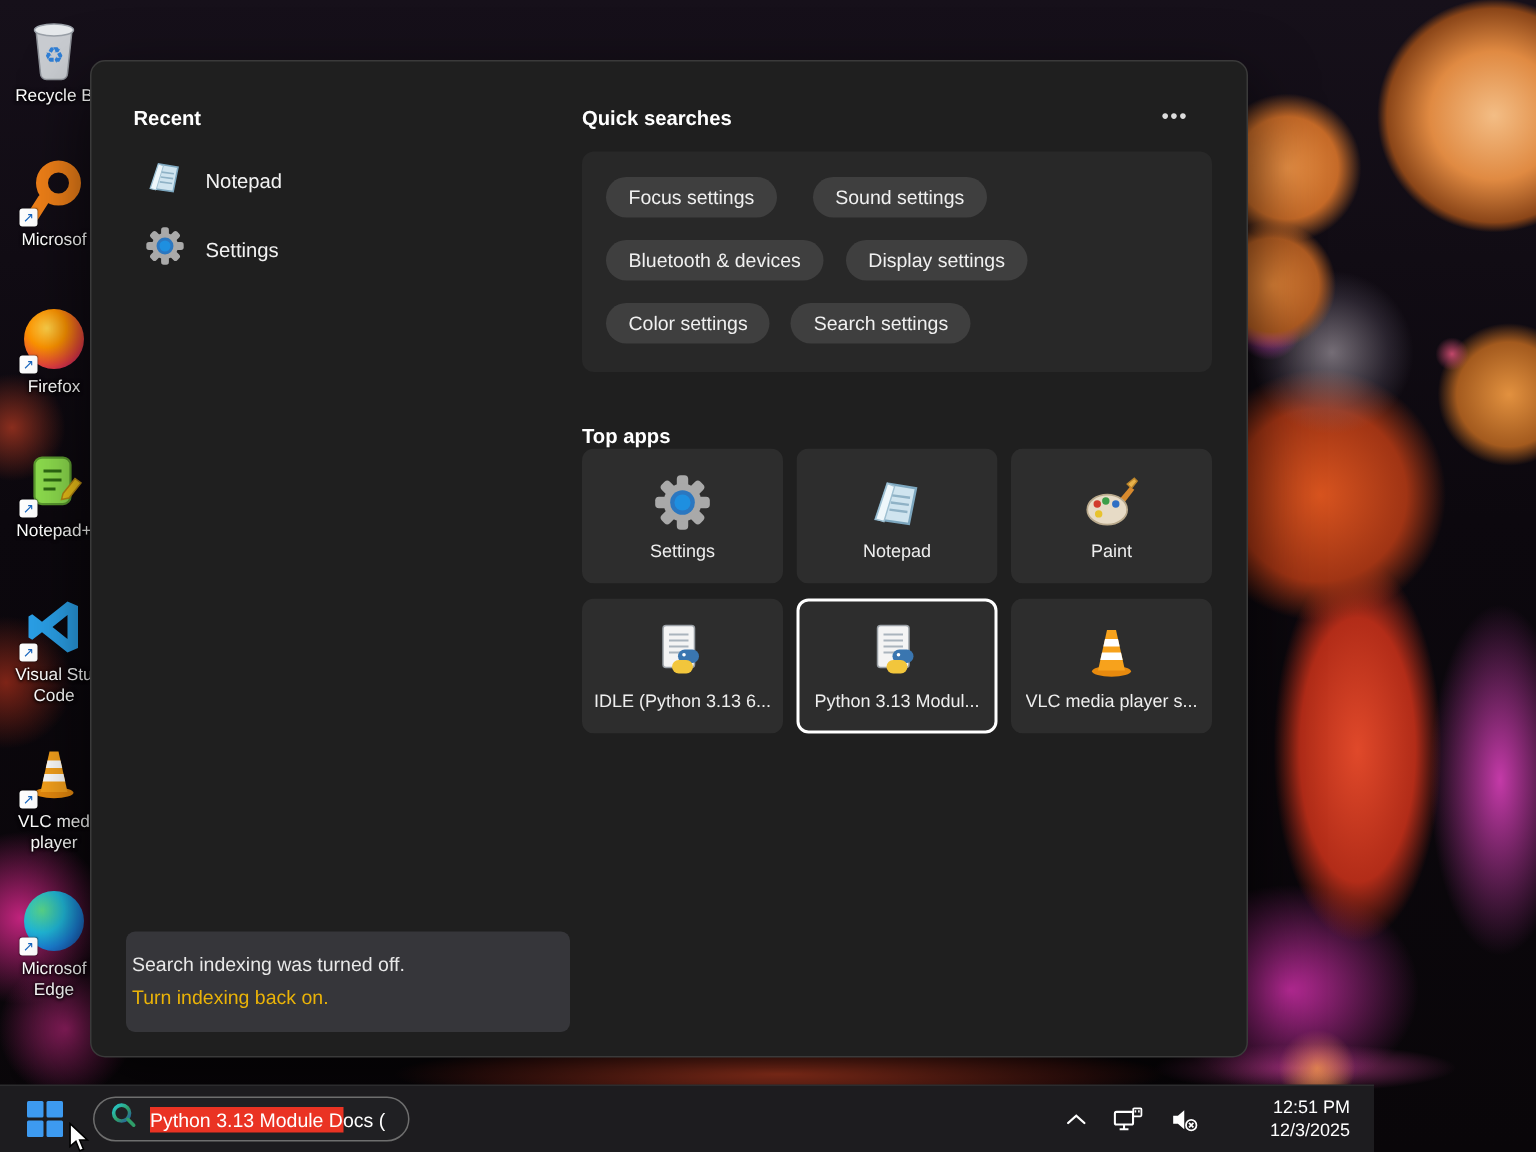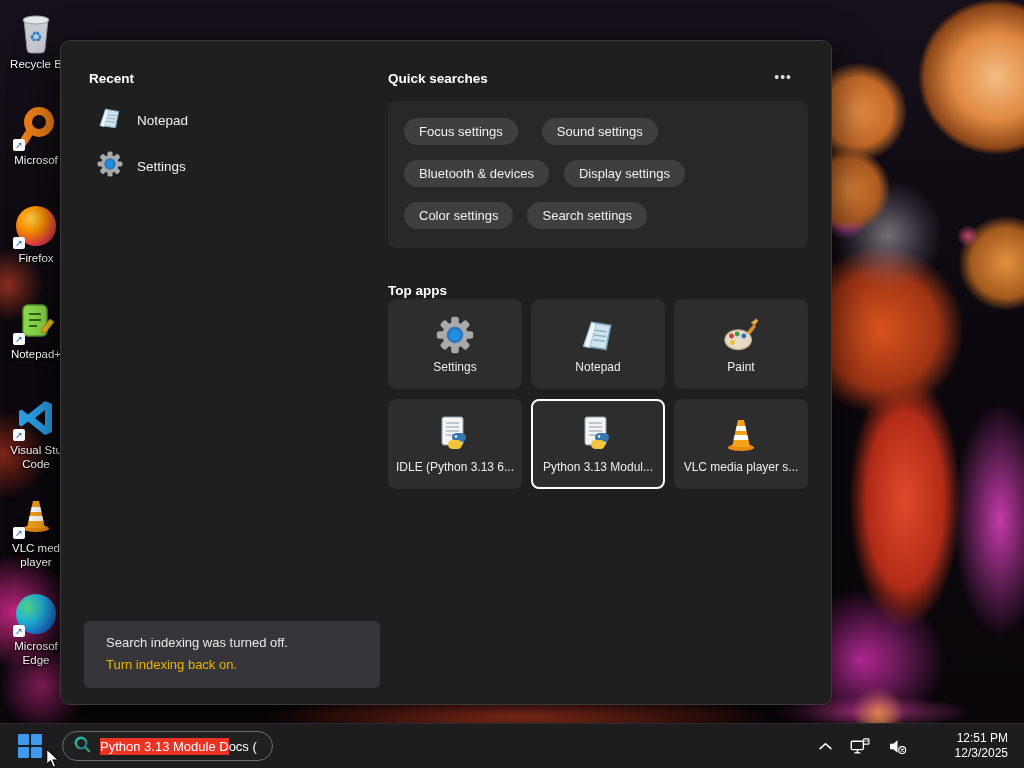--- a/index.html
+++ b/index.html
@@ -69,27 +69,27 @@
   .tiles { position:absolute; left:0; top:258px; width:420px;
     display:grid; grid-template-columns:repeat(3,134px); grid-auto-rows:90px; gap:10px 9px; }
   .tile { background:#2d2d2d; border-radius:8px; display:flex; flex-direction:column;
     align-items:center; cursor:pointer; border:2px solid transparent; }
   .tile.selected { border-color:#ffffff; }
   .tile-icon { height:42px; margin-top:13px; display:flex; align-items:center; justify-content:center; }
   .tile-label { margin-top:4px; font-size:12px; color:#eee; max-width:124px;
     white-space:nowrap; overflow:hidden; }
 
   .notice { position:absolute; left:23px; top:580px; width:296px; height:67px;
-    background:#36363a; border-radius:6px; padding:14px 22px; }
+    background:#36363a; border-radius:6px; padding:14px 4px; }
   .notice-msg { font-size:13px; color:#e8e8e8; }
   .notice-link { display:inline-block; margin-top:7px; font-size:13px; color:#eab308;
     cursor:pointer; text-decoration:none; }
 
   
-  .taskbar { position:absolute; left:0; bottom:0; width:1024px; height:45px;
+  .taskbar { position:absolute; left:0; bottom:0; width:916px; height:45px;
     background:#1d1c1f; border-top:1px solid rgba(255,255,255,.07); z-index:10;
     display:flex; align-items:center; }
   .start-btn { width:40px; height:38px; margin-left:10px; border:none; background:none;
     display:flex; align-items:center; justify-content:center; border-radius:5px; cursor:pointer; }
   .winlogo { width:24px; height:24px; display:grid; grid-template-columns:11px 11px;
     grid-auto-rows:11px; gap:2px; }
   .winlogo span { background:#3d9af0; border-radius:1px; }
   .tb-search { width:211px; height:30px; margin-left:12px; background:#202023;
     border:1px solid #6e6e6e; border-radius:16px; display:flex; align-items:center;
     padding:0 10px; cursor:text; }

